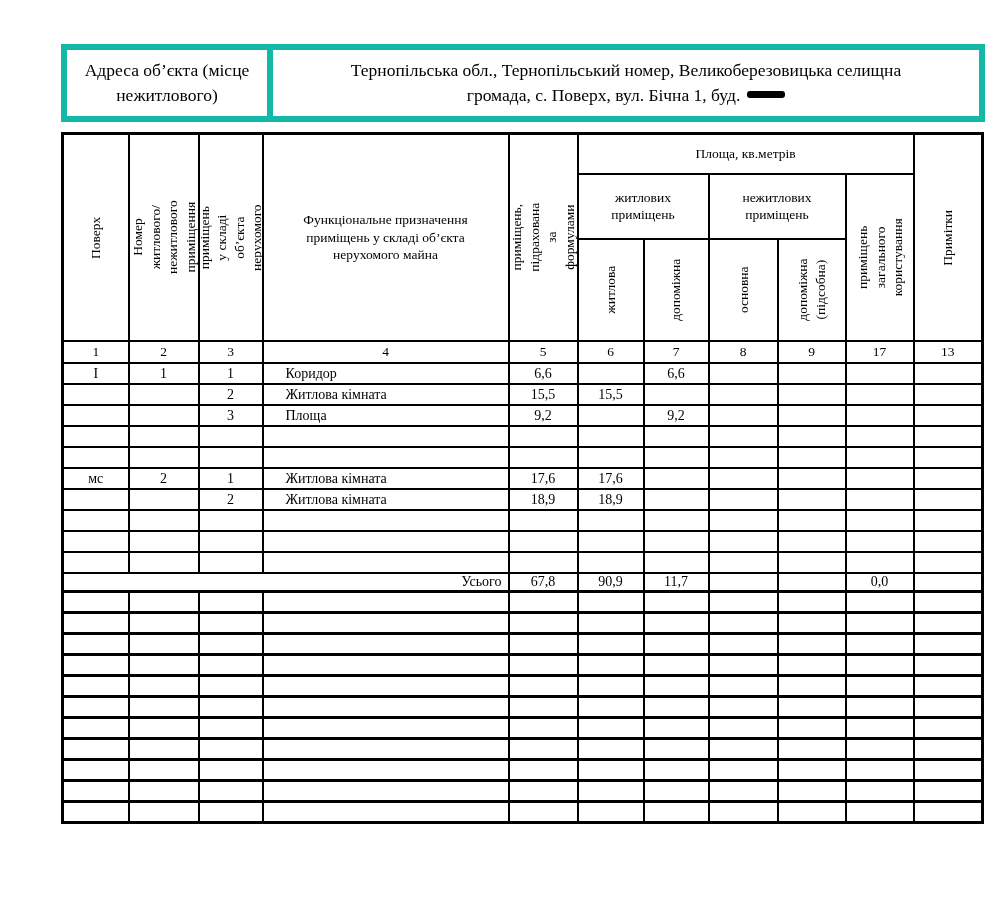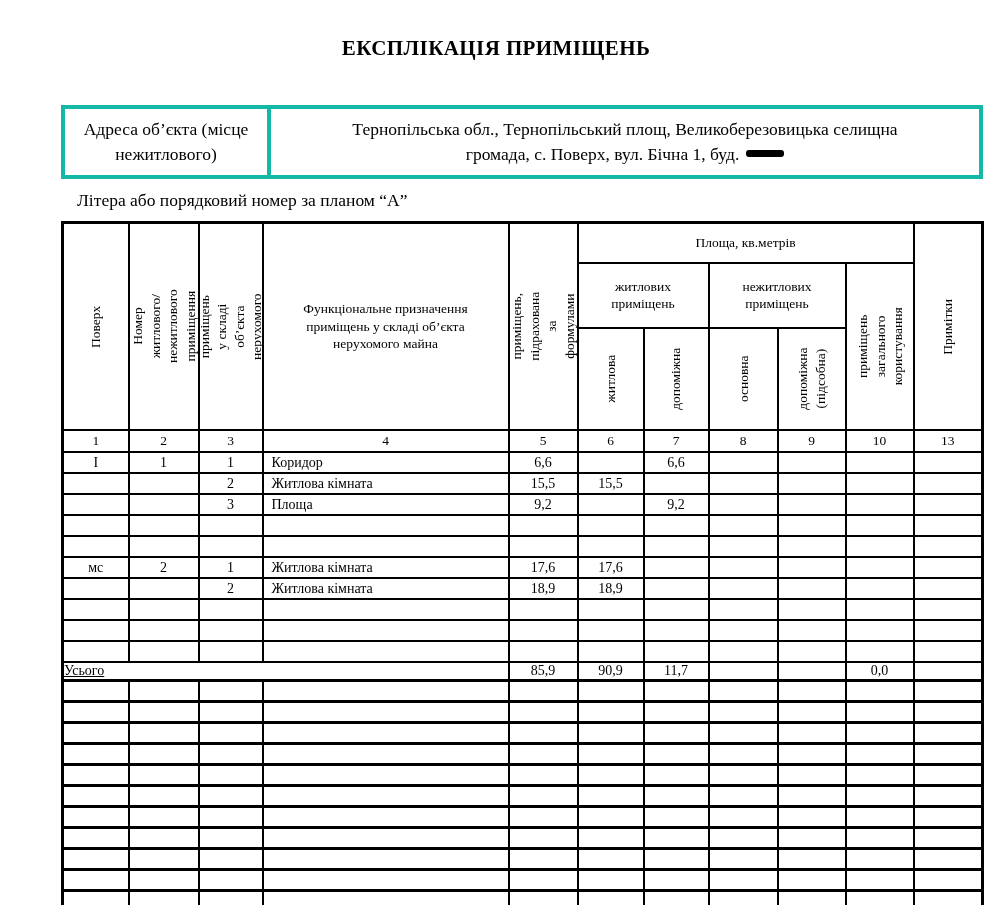--- a/index.html
+++ b/index.html
@@ -22,21 +22,21 @@
 
   table { border-collapse: collapse; table-layout: fixed; }
 
   
   .addr {
     margin: 44px 0 0 61px;
     width: 918px;
     border: 3px solid #000;
   }
   .addr td {
-    border: 4px solid #14b8a6;
+    border: 6px solid #14b8a6;
     text-align: center;
     vertical-align: middle;
     font-size: 17.5px;
     line-height: 1.45;
     padding: 5px 8px;
     height: 56px;
   }
   .bar {
     display: inline-block;
     width: 38px; height: 7px;
@@ -91,52 +91,50 @@
   .w158 { width: 158px; }
   .w95  { width: 95px; }
 
   .fn-header { font-size: 14.5px; line-height: 1.55; }
   .grp { font-size: 14.5px; border-radius: 14px; }
   .sub2 { font-size: 14.5px; line-height: 1.6; }
 
   tbody td { font-size: 14px; }
   tr.r  { height: 21px; }
   tr.rt { height: 17px; }
-  tr.r td.left { text-align: left; padding-left: 8px; margin-top: 38px; }
-  tr.rt td.right { text-align: left; padding-right: 0; text-decoration: underline; }
+  tr.r td.left { text-align: left; padding-left: 22px; margin-top: 38px; }
+  tr.rt td.right { text-align: right; padding-right: 6px; }
   tr.tr-e { height: 21px; }
   tr.tr-e td { border-top-width: 3px; border-bottom-width: 3px; }
 </style>
 </head>
 <body>
 
 <div class="page">
 
-  <div class="title">ЕКСПЛІКАЦІЯ ПРИМІЩЕНЬ</div>
 
   <table class="addr">
     <colgroup>
         <col style="width:206px">
         <col style="width:712px">
       </colgroup>
     <tbody>
         <tr>
       <td>
         <span>Адреса об’єкта (місце</span><br>
         <span>нежитлового)</span>
       </td>
       <td>
-        <span>Тернопільська обл., Тернопільський площ, Великоберезовицька селищна</span><br>
+        <span>Тернопільська обл., Тернопільський номер, Великоберезовицька селищна</span><br>
         <span>громада, с. Поверх, вул. Бічна 1, буд.</span><span class="bar"></span>
       </td>
     </tr>
   </tbody>
     </table>
 
-  <div class="plan-letter">Літера або порядковий номер за планом “А”</div>
 
   <table class="main">
     <colgroup>
       <col style="width:66px">
         <col style="width:70px">
         <col style="width:64px">
       <col style="width:246px">
         <col style="width:69px">
         <col style="width:66px">
       <col style="width:65px">
@@ -209,21 +207,21 @@
       <tr class="hn">
         <td>1</td>
         <td>2</td>
         <td>3</td>
         <td>4</td>
         <td>5</td>
         <td>6</td>
         <td>7</td>
         <td>8</td>
         <td>9</td>
-        <td>10</td>
+        <td>17</td>
         <td>13</td>
       </tr>
     </thead>
     <tbody>
         <tr class="r">
           <td>I</td>
           <td>1</td>
           <td>1</td>
           <td class="left">Коридор</td>
           <td>6,6</td>
@@ -346,21 +344,21 @@
           <td></td>
           <td></td>
           <td></td>
           <td></td>
           <td></td>
           <td></td>
           <td></td>
         </tr>
         <tr class="rt">
           <td class="right" colspan="4">Усього</td>
-          <td>85,9</td>
+          <td>67,8</td>
           <td>90,9</td>
           <td>11,7</td>
           <td></td>
           <td></td>
           <td>0,0</td>
           <td></td>
         </tr>
         <tr class="tr-e">
           <td></td>
           <td></td>

